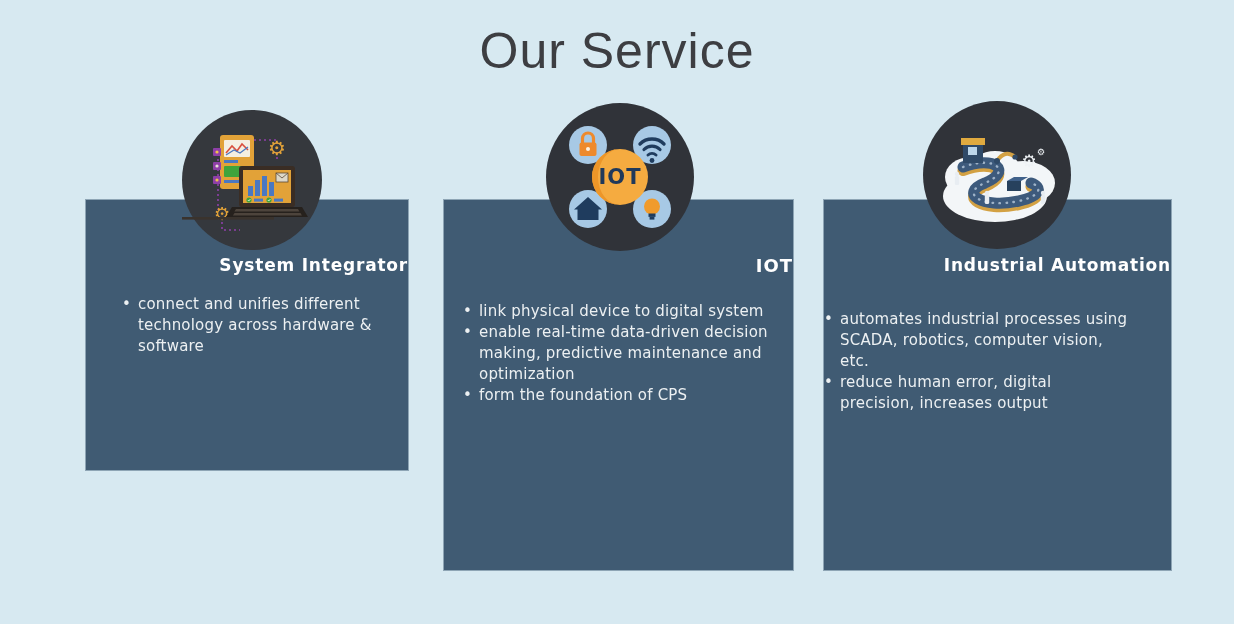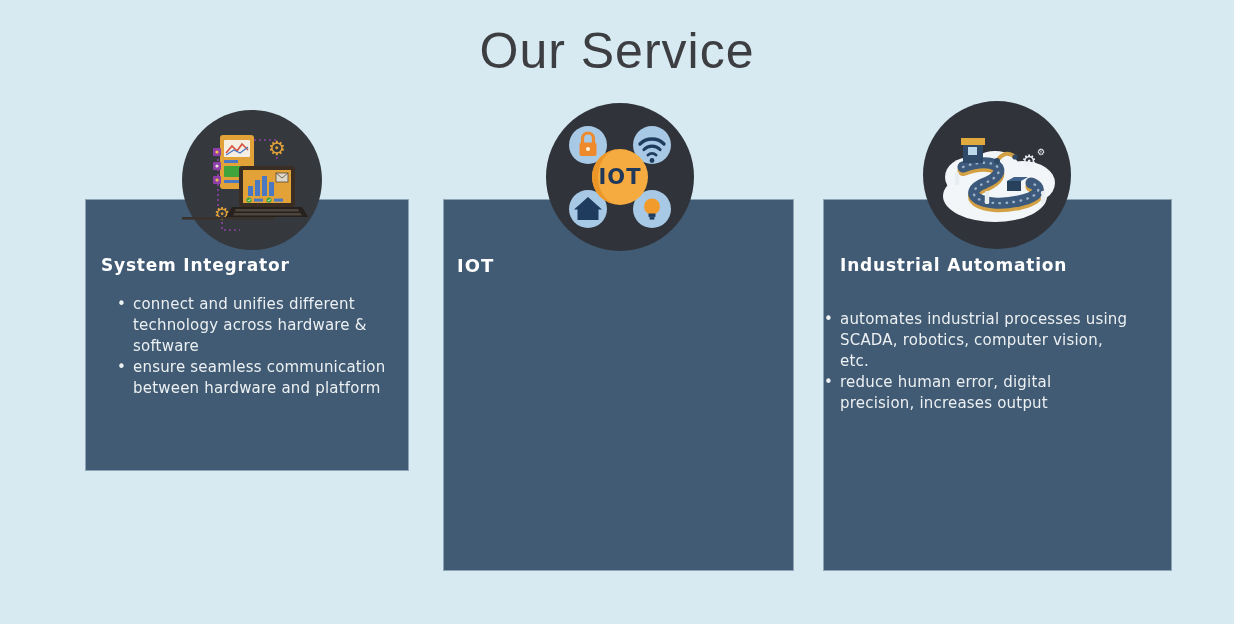--- a/index.html
+++ b/index.html
@@ -33,35 +33,36 @@
   .card.c2{left:443px;top:199px;width:351px;height:372px;}
   .card.c3{left:823px;top:199px;width:349px;height:372px;}
 
   .card h2{
     margin:0;
     padding-top:55px;
     font-size:17px;
     font-weight:bold;
     letter-spacing:0.8px;
     color:#ffffff;
+    text-align:right;
   }
   .c1 h2{padding-left:15px;}
   .c2 h2{padding-left:13px;font-size:18px;letter-spacing:1px;}
   .c3 h2{padding-left:16px;}
 
   .card ul{
     margin:0;
     padding:0;
     list-style:none;
     color:#ecf0f2;
     font-size:15px;
     line-height:21px;
     letter-spacing:0.2px;
   }
-  .c1 ul{margin-top:19px;padding-left:23px;margin-left:24px;}
+  .c1 ul{margin-top:19px;padding-left:52px;}
   .c2 ul{margin-top:25px;padding-left:35px;}
   .c3 ul{margin-top:34px;padding-left:16px;}
   .card li{
     position:relative;
     white-space:pre;
     margin:0;
   }
   .card li::before{
     content:"•";
     position:absolute;
@@ -129,22 +130,20 @@
       <path d="M54,99 h62 l1.4,2.4 h-65 z M52.5,103 h66 l1.4,2.4 h-69 z" fill="#4d443c"></path>
       <rect x="44,107" y="107" width="92" height="2.6" fill="#3a332d"></rect>
     </svg>
   </div>
   <div class="card c1">
     <h2>System Integrator</h2>
     <ul>
       <li>connect and unifies different
 technology across hardware &amp;
 software</li>
-      <li>ensure seamless communication
-between hardware and platform</li>
     </ul>
   </div>
 
   <div class="badge i2">
     <svg viewBox="0 0 148 148">
       <circle cx="74" cy="74" r="74" fill="#303339"></circle>
       <path d="M74,74 L42,42 M74,74 L106,42 M74,74 L42,106 M74,74 L106,106" stroke="#1f3c5e" stroke-width="3.6"></path>
 
       <circle cx="42" cy="42" r="19" fill="#a7c9e5"></circle>
       <circle cx="106" cy="42" r="19" fill="#a7c9e5"></circle>
@@ -174,20 +173,27 @@
         <rect x="103.6" y="114" width="4.8" height="2.6" fill="#1f3c5e"></rect>
       </g>
 
       <circle cx="74" cy="74" r="28" fill="#f5ab40"></circle>
       <path d="M74,46 a28,28 0 0 0 0,56 a22,28 0 0 1 0,-56" fill="#ec9426" opacity="0.9"></path>
       <text x="74" y="81" text-anchor="middle" font-size="21" font-weight="bold" letter-spacing="1" fill="#20395a" font-family="DejaVu Sans">IOT</text>
     </svg>
   </div>
   <div class="card c2">
     <h2>IOT</h2>
+    <ul>
+      <li>link physical device to digital system</li>
+      <li>enable real-time data-driven decision
+making, predictive maintenance and
+optimization</li>
+      <li>form the foundation of CPS</li>
+    </ul>
   </div>
 
   <div class="badge i3">
     <svg viewBox="0 0 148 148">
       <circle cx="74" cy="74" r="74" fill="#303339"></circle>
 
       <g fill="#f3f6f8">
         <ellipse cx="72" cy="95" rx="52" ry="26"></ellipse>
         <ellipse cx="100" cy="82" rx="32" ry="22"></ellipse>
         <ellipse cx="48" cy="76" rx="26" ry="20"></ellipse>

